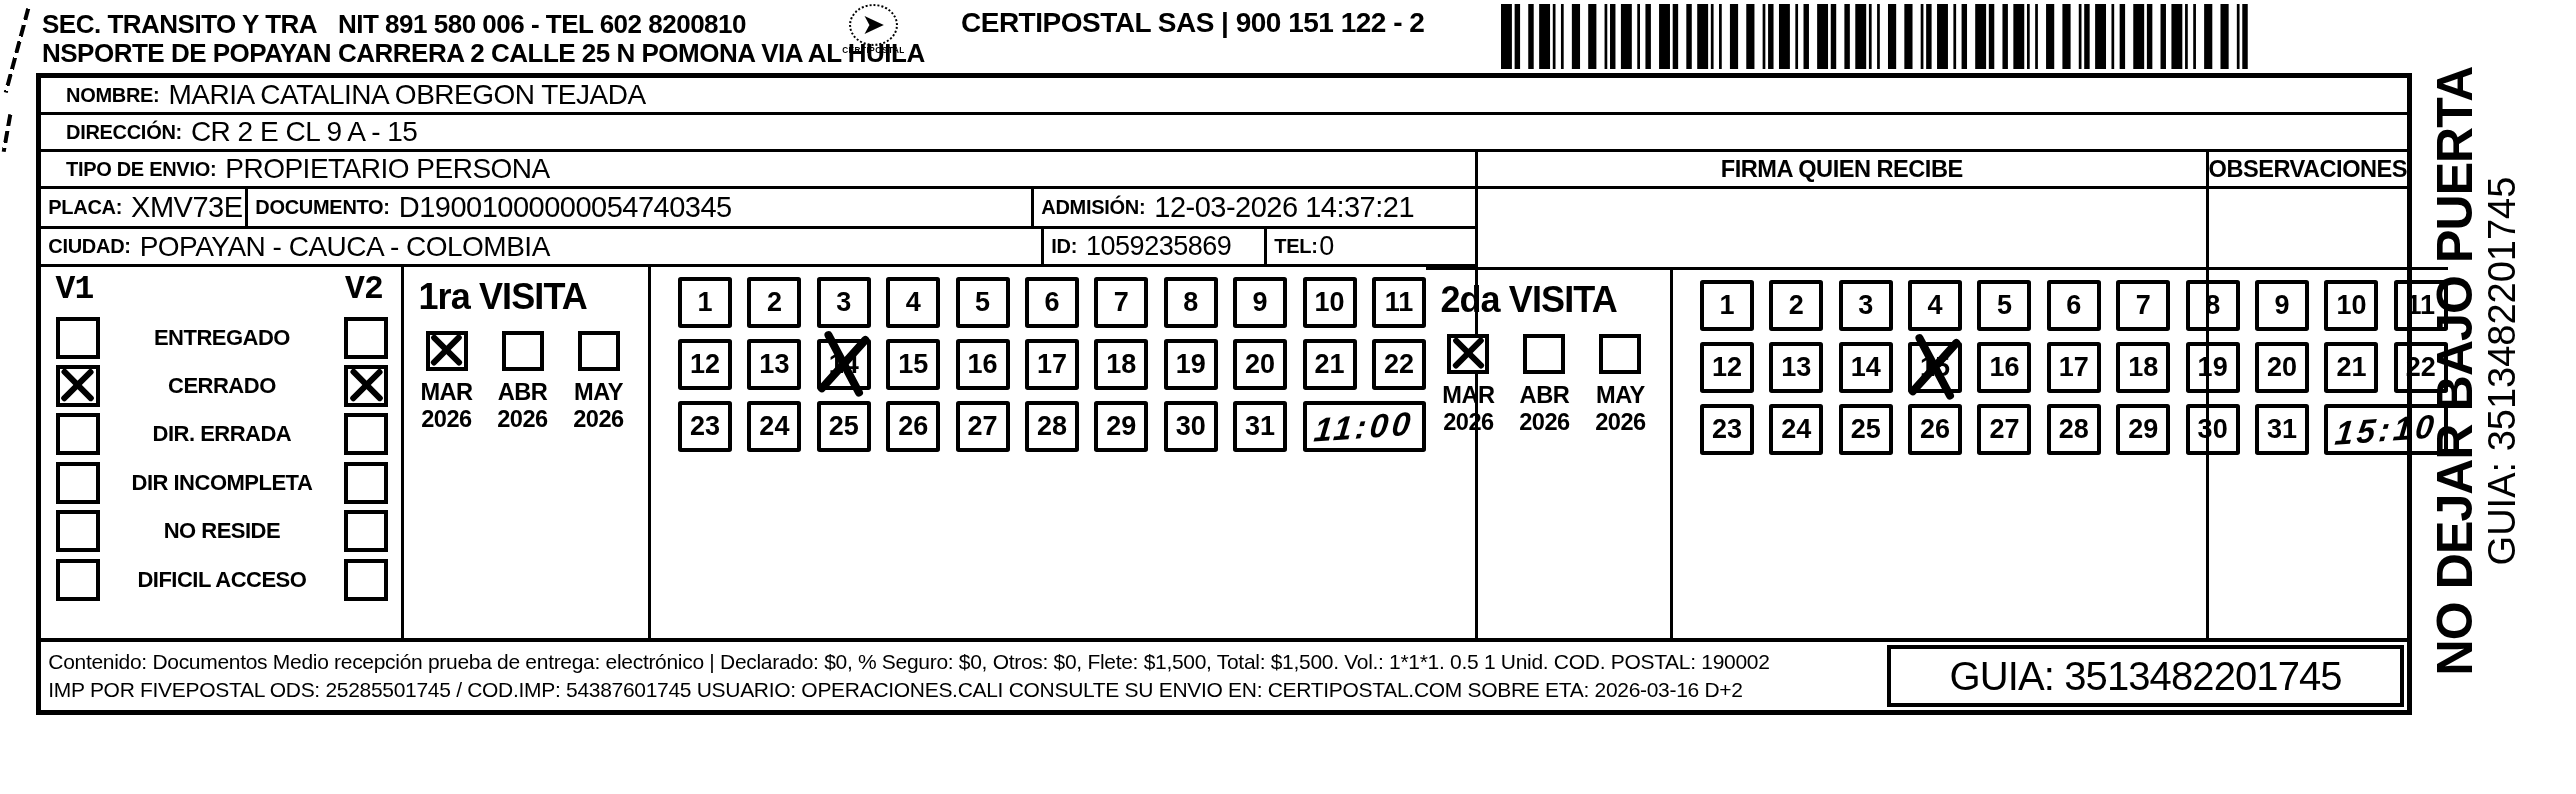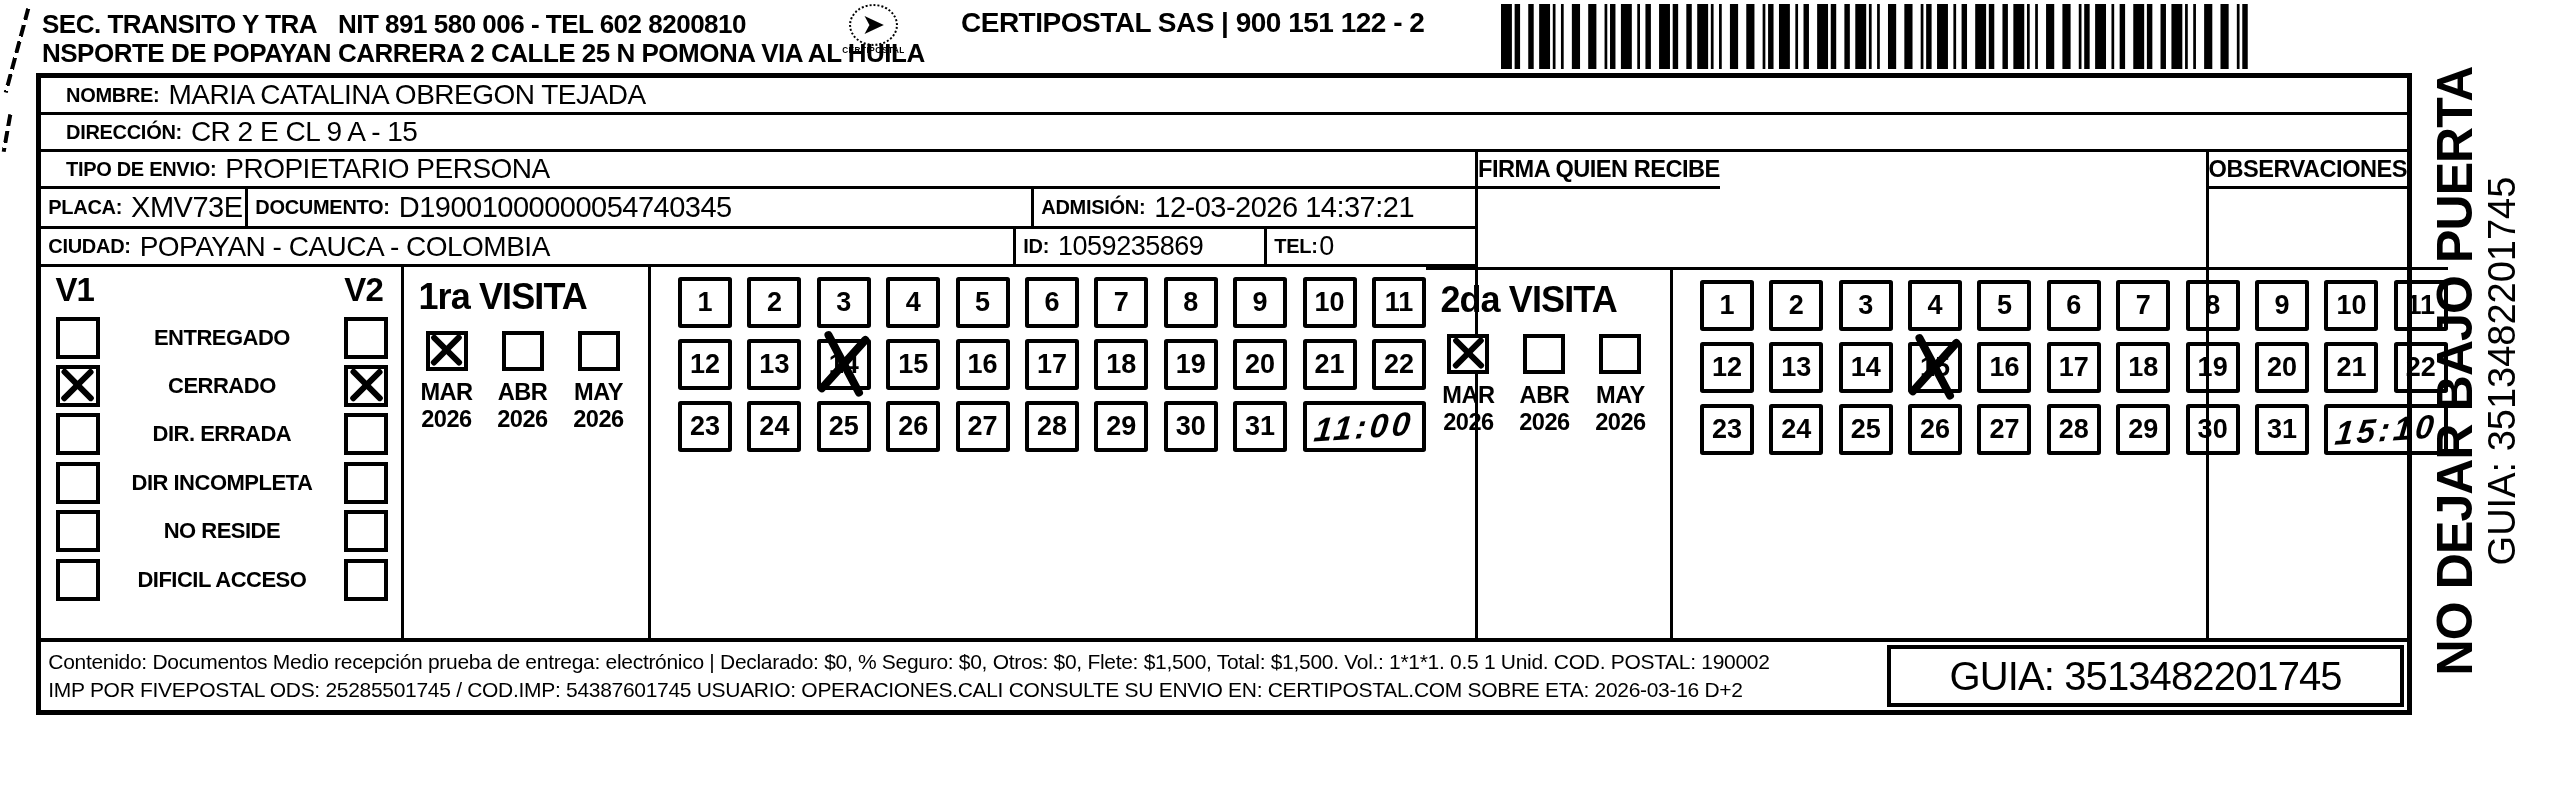--- a/index.html
+++ b/index.html
@@ -36,31 +36,31 @@
   .r-nombre { height:37px; border-bottom:3.6px solid #000; }
   .r-dir    { height:37px; border-bottom:3.6px solid #000; }
 
   .main-band { flex:1; display:flex; min-height:0; }
   .mt-left { width:1437px; display:flex; flex-direction:column; border-right:3.6px solid #000; }
   .r-tipo  { height:37px; border-bottom:3.6px solid #000; }
   .r-placa { height:40px; border-bottom:3.6px solid #000; display:flex; }
   .c-placa { width:207px; border-right:3.6px solid #000; }
   .c-doc   { flex:1; border-right:3.6px solid #000; }
   .c-adm   { width:441px; }
-  .r-ciudad{ height:38px; border-bottom:3.6px solid #000; display:flex;gap:28px; }
+  .r-ciudad{ height:38px; border-bottom:3.6px solid #000; display:flex; }
   .c-ciudad{ flex:1; }
   .c-id    { width:223px; border-left:3.6px solid #000; }
   .c-tel   { width:211px; border-left:3.6px solid #000; }
   .cell { display:flex; align-items:center; padding-left:7.3px; }
 
   
   .visits-region { flex:1; display:flex; min-height:0; }
   .status-panel { width:363px; border-right:3.6px solid #000; padding:3.6px 12.7px 0 14.5px; }
   .sp-head, .status-row { display:grid; grid-template-columns:56px 1fr 56px; align-items:center; }
-  .sp-head { height:31px; }
+  .sp-head { height:31px;font-family:Liberation Mono, monospace; }
   .vhead { font-size:33px; font-weight:bold; letter-spacing:-0.9px; }
   .vhead.v2 { justify-self:end; margin-right:5.4px; }
   .status-rows { display:flex; flex-direction:column; gap:6.4px; margin-top:15px; }
   .cb { width:44px; height:42px; border:4.5px solid #000; position:relative; background:#fff; }
   .cb.checked::before, .cb.checked::after { content:""; position:absolute; left:-10%; right:-10%; top:50%;
        height:6.4px; margin-top:-3.6px; background:#000; border-radius:2.7px; }
   .cb.checked::before { transform:rotate(45deg); }
   .cb.checked::after  { transform:rotate(-45deg); }
   .status-label { text-align:center; font-weight:bold; font-size:22px; letter-spacing:-0.5px; white-space:nowrap; }
   .status-row .cb:last-child { justify-self:end; }
@@ -84,21 +84,21 @@
   .scribble-x::before, .scribble-x::after { content:""; position:absolute; left:-4%; right:-4%; top:50%;
        height:8.2px; margin-top:-4.5px; background:#000; border-radius:4.5px; }
   .scribble-x::before { transform:rotate(55deg); }
   .scribble-x::after  { transform:rotate(-55deg); }
   .time-box { grid-column:10/12; border:4.5px solid #000; border-radius:2.7px;
               display:flex; align-items:center; justify-content:center; }
   .time-note { font-size:33px; font-weight:bold; font-style:italic; letter-spacing:3.6px;
                transform:rotate(-4deg) skewX(-10deg); }
 
   
-  .firma-col { width:745px; border-right:3.6px solid #000; display:flex; flex-direction:row; }
+  .firma-col { width:745px; border-right:3.6px solid #000; display:flex; flex-direction:column; }
   .obs-col   { flex:1; display:flex; flex-direction:column; }
   .panel-hd  { height:37px; border-bottom:3.6px solid #000; display:flex; align-items:center; justify-content:center;
                font-weight:bold; font-size:23.6px; letter-spacing:-0.5px; white-space:nowrap; }
   .panel-body { flex:1; }
 
   
   .footer-row { height:72px; border-top:4.5px solid #000; display:flex; }
   .footer-text { flex:1; padding:4.5px 7.3px; display:flex; flex-direction:column; justify-content:center; gap:4.5px; }
   .ft-line { font-size:21px; letter-spacing:-0.3px; white-space:nowrap; }
   .guia-cell { width:520px; padding:2.7px 2.7px 2.7px 0; }

